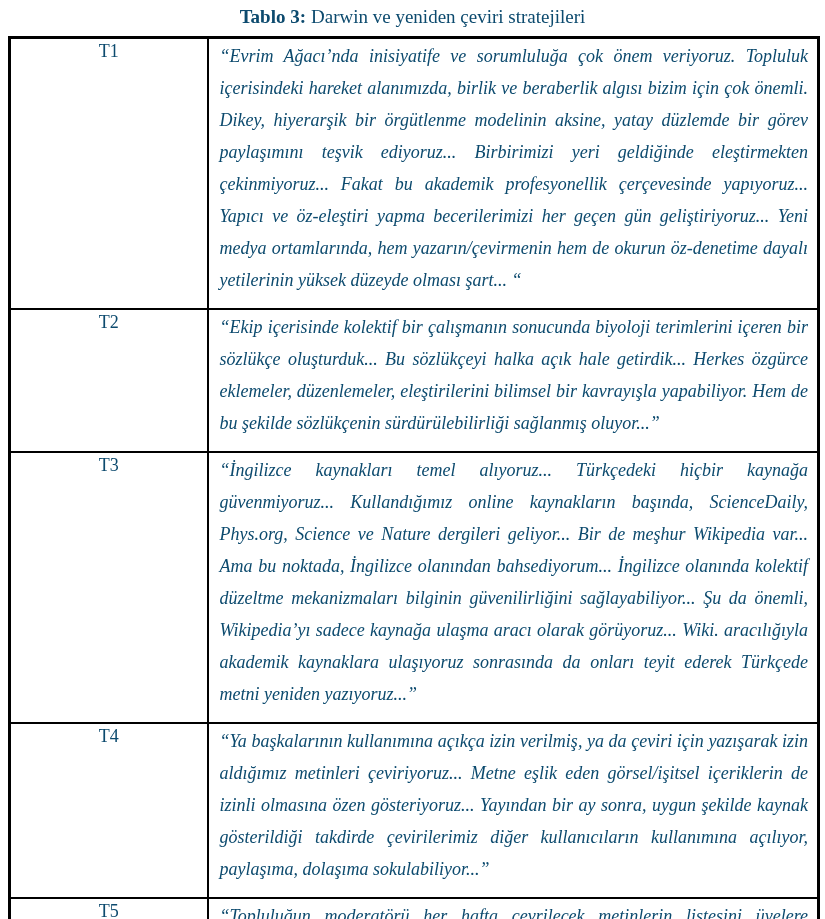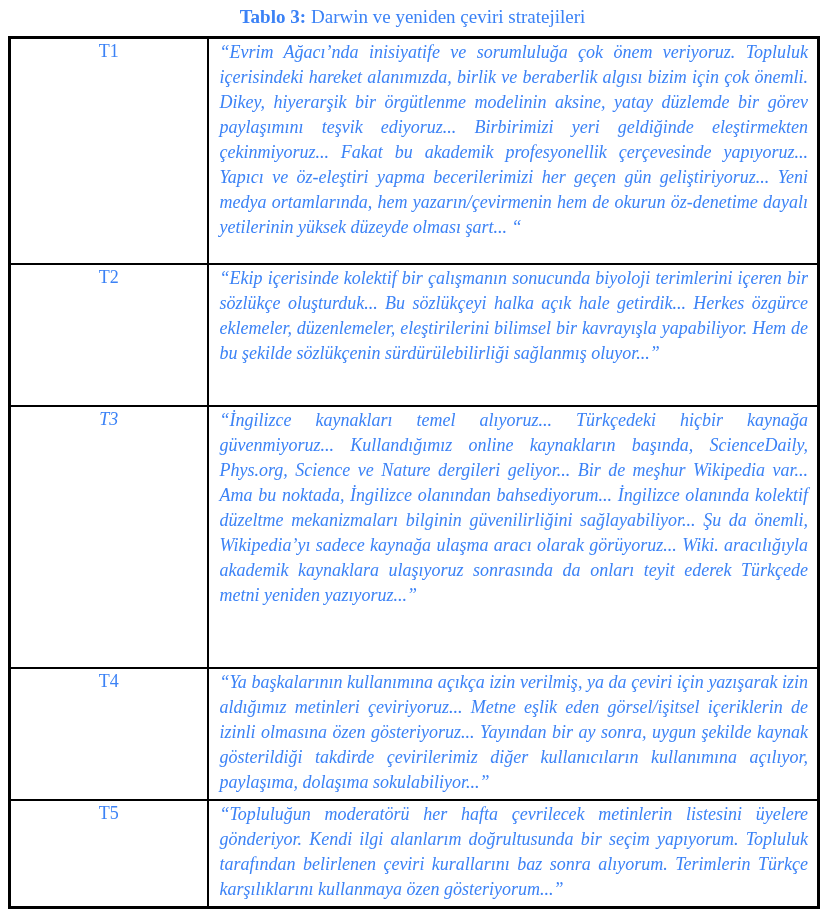--- a/index.html
+++ b/index.html
@@ -5,21 +5,21 @@
   html, body {
     margin: 0;
     padding: 0;
     background: #ffffff;
   }
   .page {
     width: 825px;
     height: 919px;
     box-sizing: border-box;
     background: #ffffff;
-    color: #3b82f6;
+    color: #0c4a6e;
     font-family: "Liberation Serif", "DejaVu Serif", serif;
     padding: 5px 8px 0 8px;
     overflow: hidden;
   }
   .doc-title {
     text-align: center;
     font-size: 19px;
     line-height: 24px;
     margin: 0 0 7px 0;
     white-space: nowrap;
@@ -54,28 +54,28 @@
   }
   td.translator-cell {
     text-align: center;
     font-size: 18px;
     padding-top: 2px;
     margin-top: 48px;
   }
   td.quote-cell {
     font-style: italic;
     font-size: 18px;
-    line-height: 25px;
+    line-height: 32px;
     text-align: justify;
-    padding: 1px 9px 4px 11px;
+    padding: 1px 9px 12px 11px;
     margin-top: 24px;
   }
   tr.row-t1 td { height: 226px; }
   tr.row-t2 td { height: 142px; }
-  tr.row-t3 td { height: 262px; font-style: italic; }
+  tr.row-t3 td { height: 262px; }
   tr.row-t4 td { height: 108px; }
   tr.row-t5 td { height: 102px; }
 </style>
 </head>
 <body>
 
 <div class="page">
 
   <div class="doc-title">
     <span class="caption-label">Tablo 3:</span><span class="caption-text">Darwin ve yeniden çeviri stratejileri</span>

